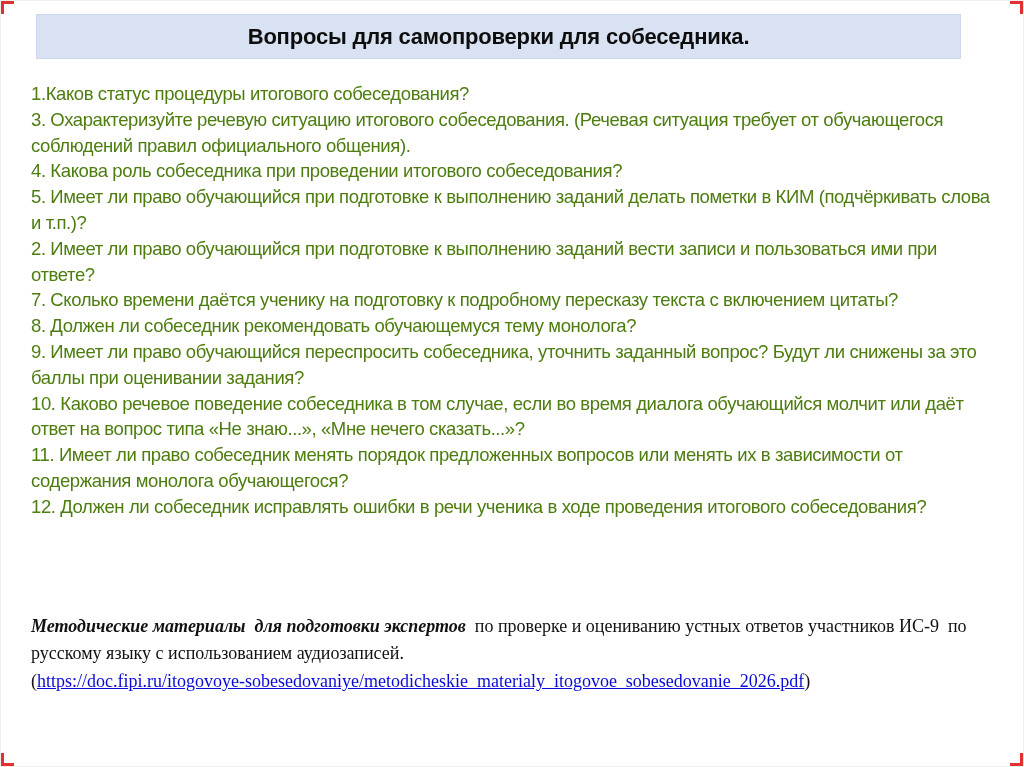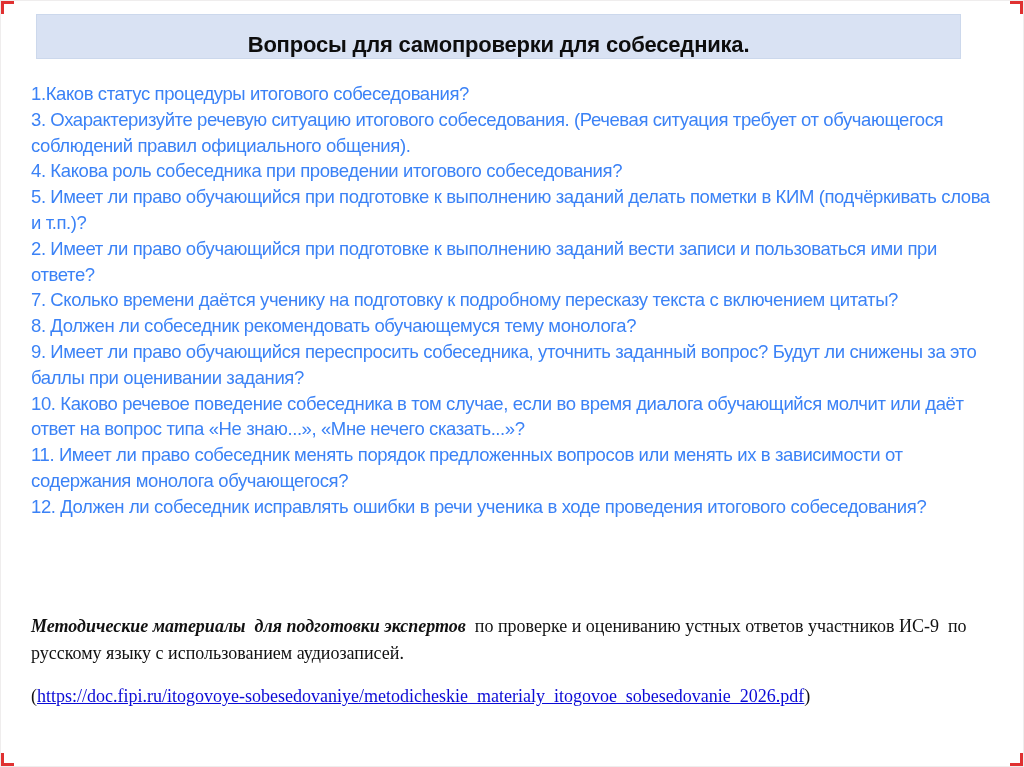--- a/index.html
+++ b/index.html
@@ -33,21 +33,21 @@
 
   .title-bar {
     position: absolute;
     left: 35px;
     top: 13px;
     width: 925px;
     height: 45px;
     background: var(--title-bg);
     border: 1px solid #ccd8ec;
     display: flex;
-    align-items: flex-end;
+    align-items: center;
     justify-content: center;
   }
   .title-bar h1 {
     margin: 0;
     font-size: 22px;
     font-weight: bold;
     letter-spacing: -0.2px;
     color: #0d0d0d;
     white-space: pre-wrap;
   }
@@ -56,41 +56,41 @@
     position: absolute;
     left: 30px;
     top: 80px;
     width: 968px;
   }
   .questions p.q {
     margin: 0;
     font-size: 18.5px;
     line-height: 25.8px;
     letter-spacing: -0.4px;
-    color: #3b82f6;
+    color: #4d7c0f;
     white-space: pre-wrap;
   }
 
   .footer {
     position: absolute;
     left: 30px;
     top: 612px;
     width: 968px;
     font-family: "Liberation Serif", serif;
     font-size: 18px;
     line-height: 27px;
     color: #111111;
   }
   .footer .lead {
     font-weight: bold;
     font-style: italic;
     white-space: pre-wrap;
   }
   .footer .rest { white-space: pre-wrap; }
-  .footer .link-line { display: block; margin-top: 16px; white-space: pre-wrap; }
+  .footer .link-line { display: block; margin-top: 1px; white-space: pre-wrap; }
   .footer a.doc-link {
     color: var(--link-color);
     text-decoration: underline;
     word-break: break-all;
   }
 </style>
 </head>
 <body>
 
 <div class="slide">

